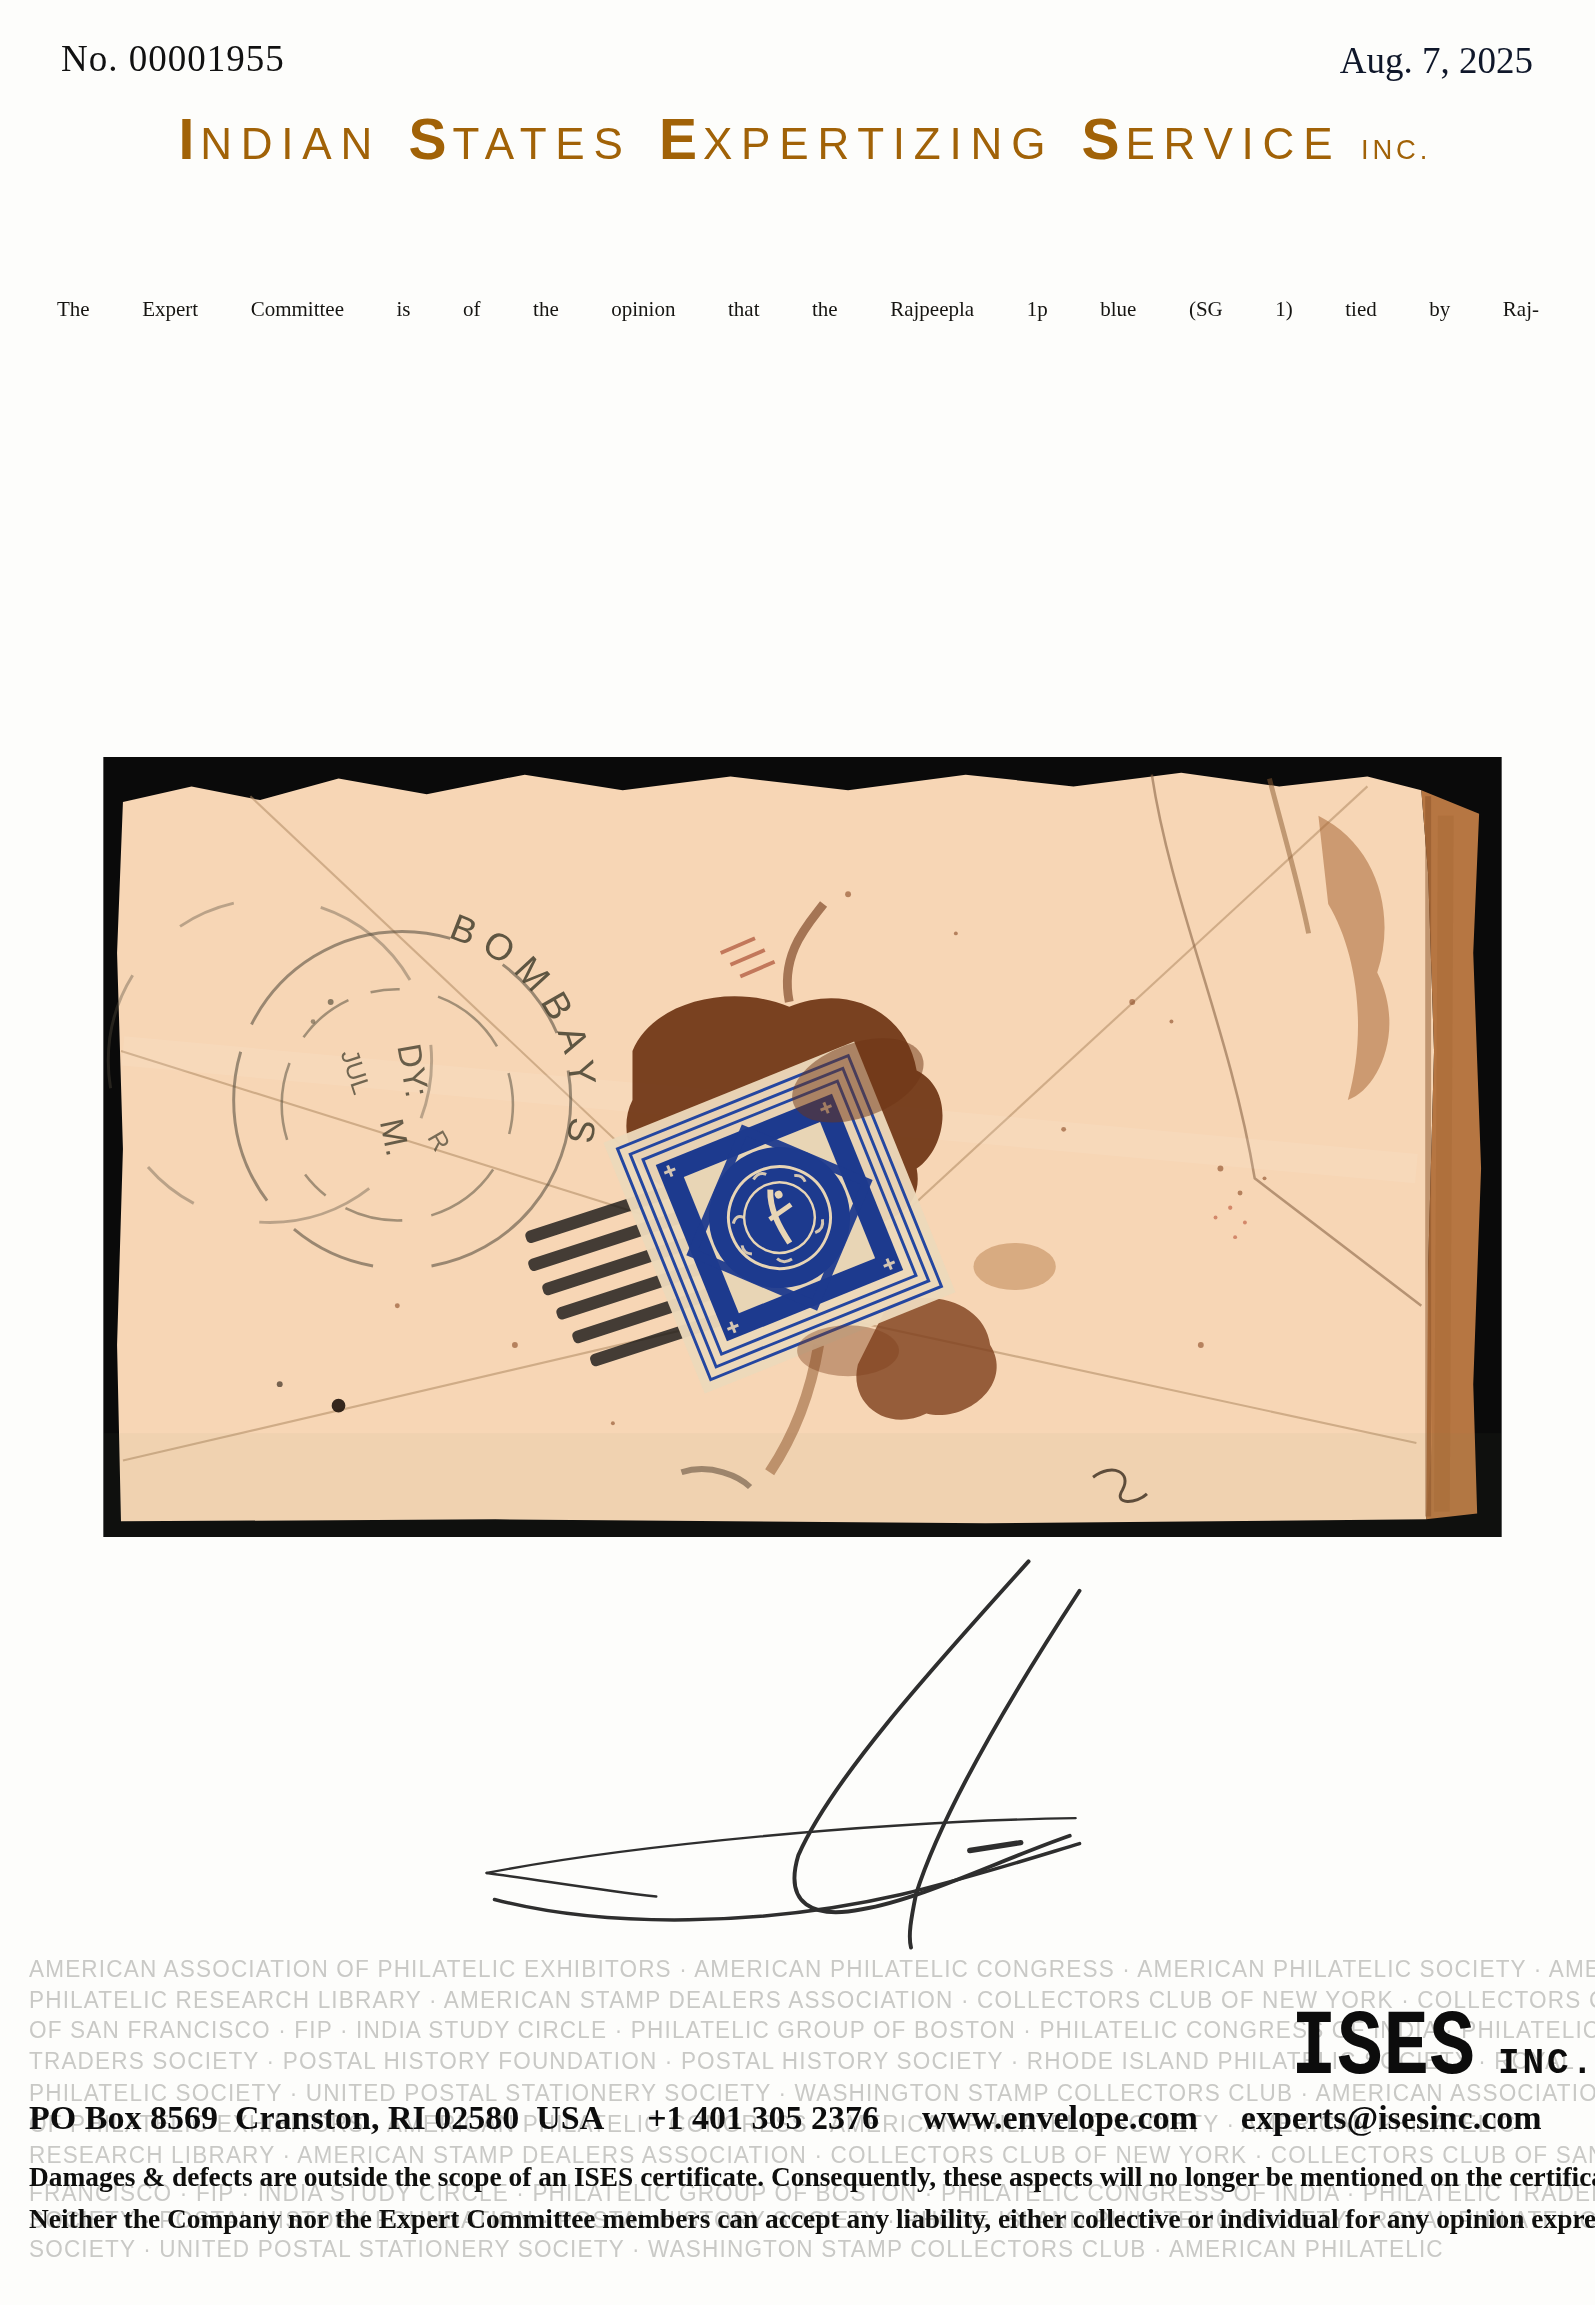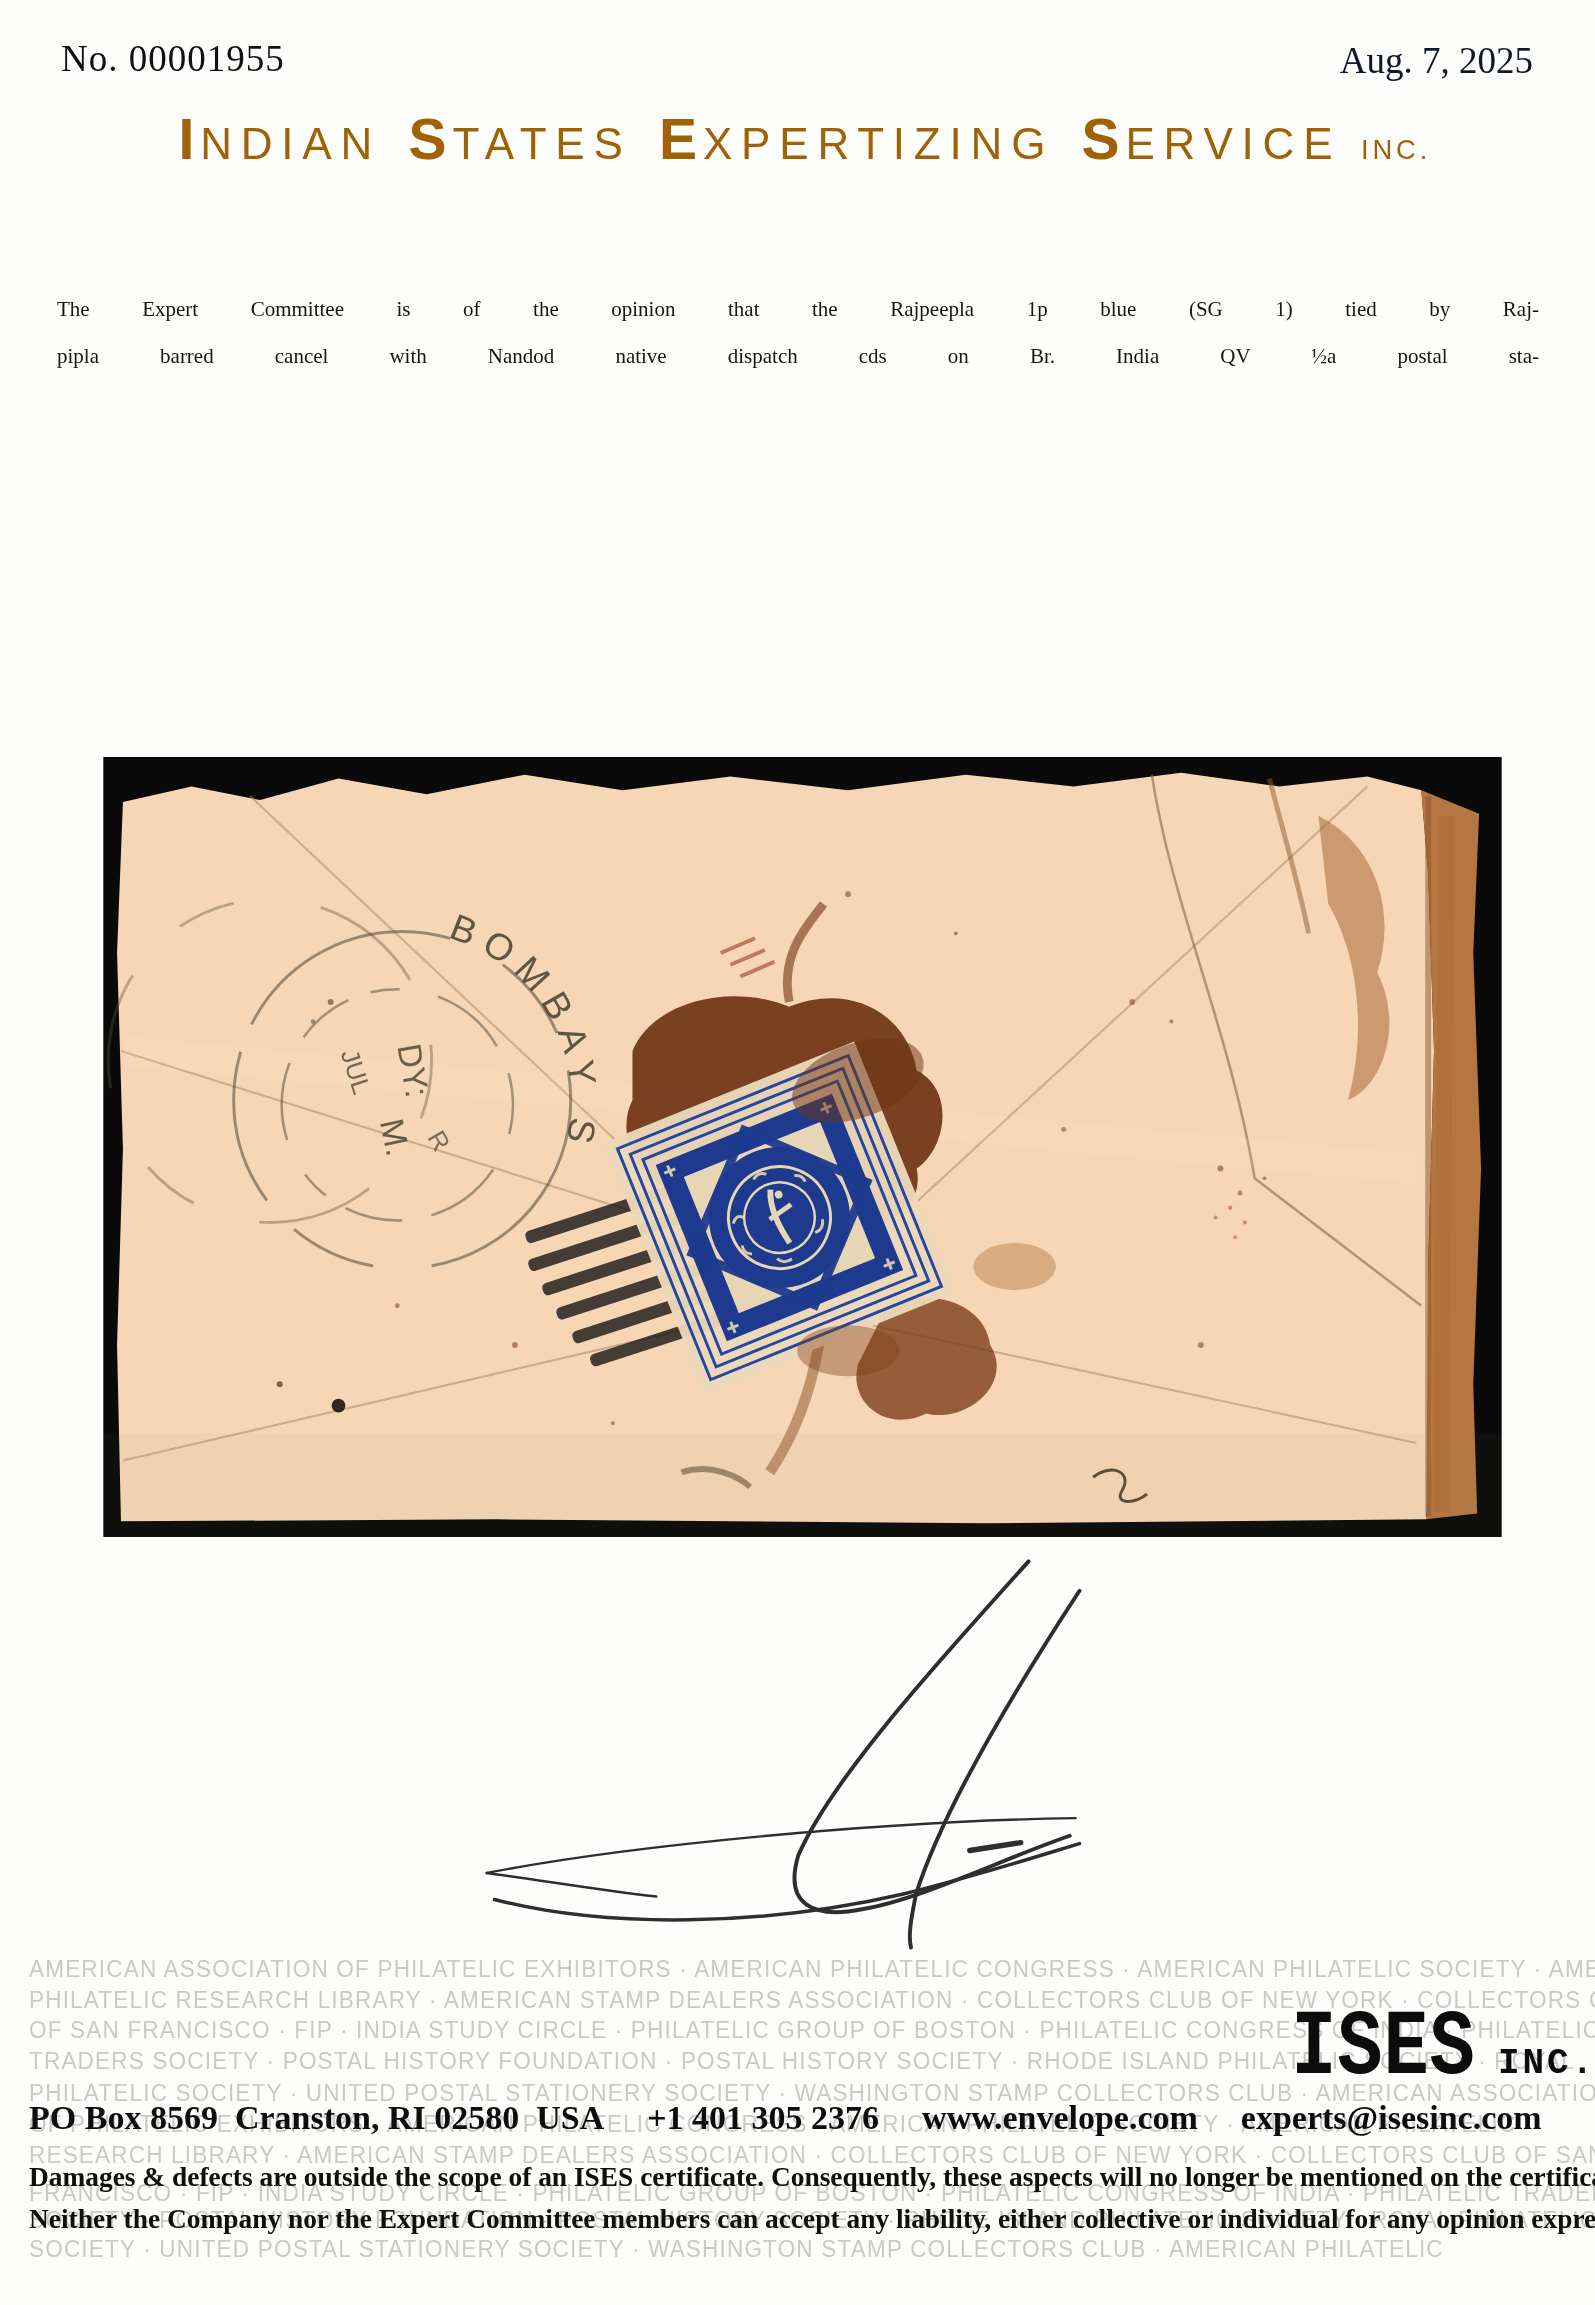--- a/index.html
+++ b/index.html
@@ -46,21 +46,20 @@
 </head>
 <body>
 
 <div class="hdr-no"><b>No.</b>&nbsp;<b>00001955</b></div>
 <div class="hdr-date">Aug. 7, 2025</div>
 
 <div class="title"><span class="tw"><span class="ini">I</span><span class="rest">NDIAN</span></span><span class="tw"><span class="ini">S</span><span class="rest">TATES</span></span><span class="tw"><span class="ini">E</span><span class="rest">XPERTIZING</span></span><span class="tw"><span class="ini">S</span><span class="rest">ERVICE</span></span><span class="tinc">INC.</span></div>
 
 <div class="opinion">
   <div class="jline">The Expert Committee is of the opinion that the Rajpeepla 1p blue (SG 1) tied by Raj-</div>
-  <div class="jline">pipla barred cancel with Nandod native dispatch cds on Br. India QV ½a postal sta-</div>
 </div>
 
 <svg class="photo" viewBox="0 0 1427 796" xmlns="http://www.w3.org/2000/svg">
   <rect width="1427" height="796" fill="#0a0a0a"></rect>
 
   <path fill="#f7d6b5" d="M 20,46 L 90,30 L 160,44 L 240,22 L 330,38 L 430,18 L 530,34 L 640,20 L 760,34 L 880,18 L 990,30 L 1100,16 L 1200,30 L 1290,20 L 1345,34
        L 1352,120 L 1358,300 L 1352,520 L 1356,700 L 1350,778 L 900,782 L 400,778 L 18,780 L 14,600 L 20,400 L 14,200 Z"></path>
 
   <path fill="#c07c46" opacity="0.95" d="M 1345,34 L 1404,58 L 1398,200 L 1406,420 L 1398,640 L 1402,772 L 1350,778 L 1352,520 L 1358,300 L 1352,120 Z"></path>
   <path d="M 1370,60 L 1366,770" stroke="#a96c38" stroke-width="16" opacity="0.55" fill="none"></path>

